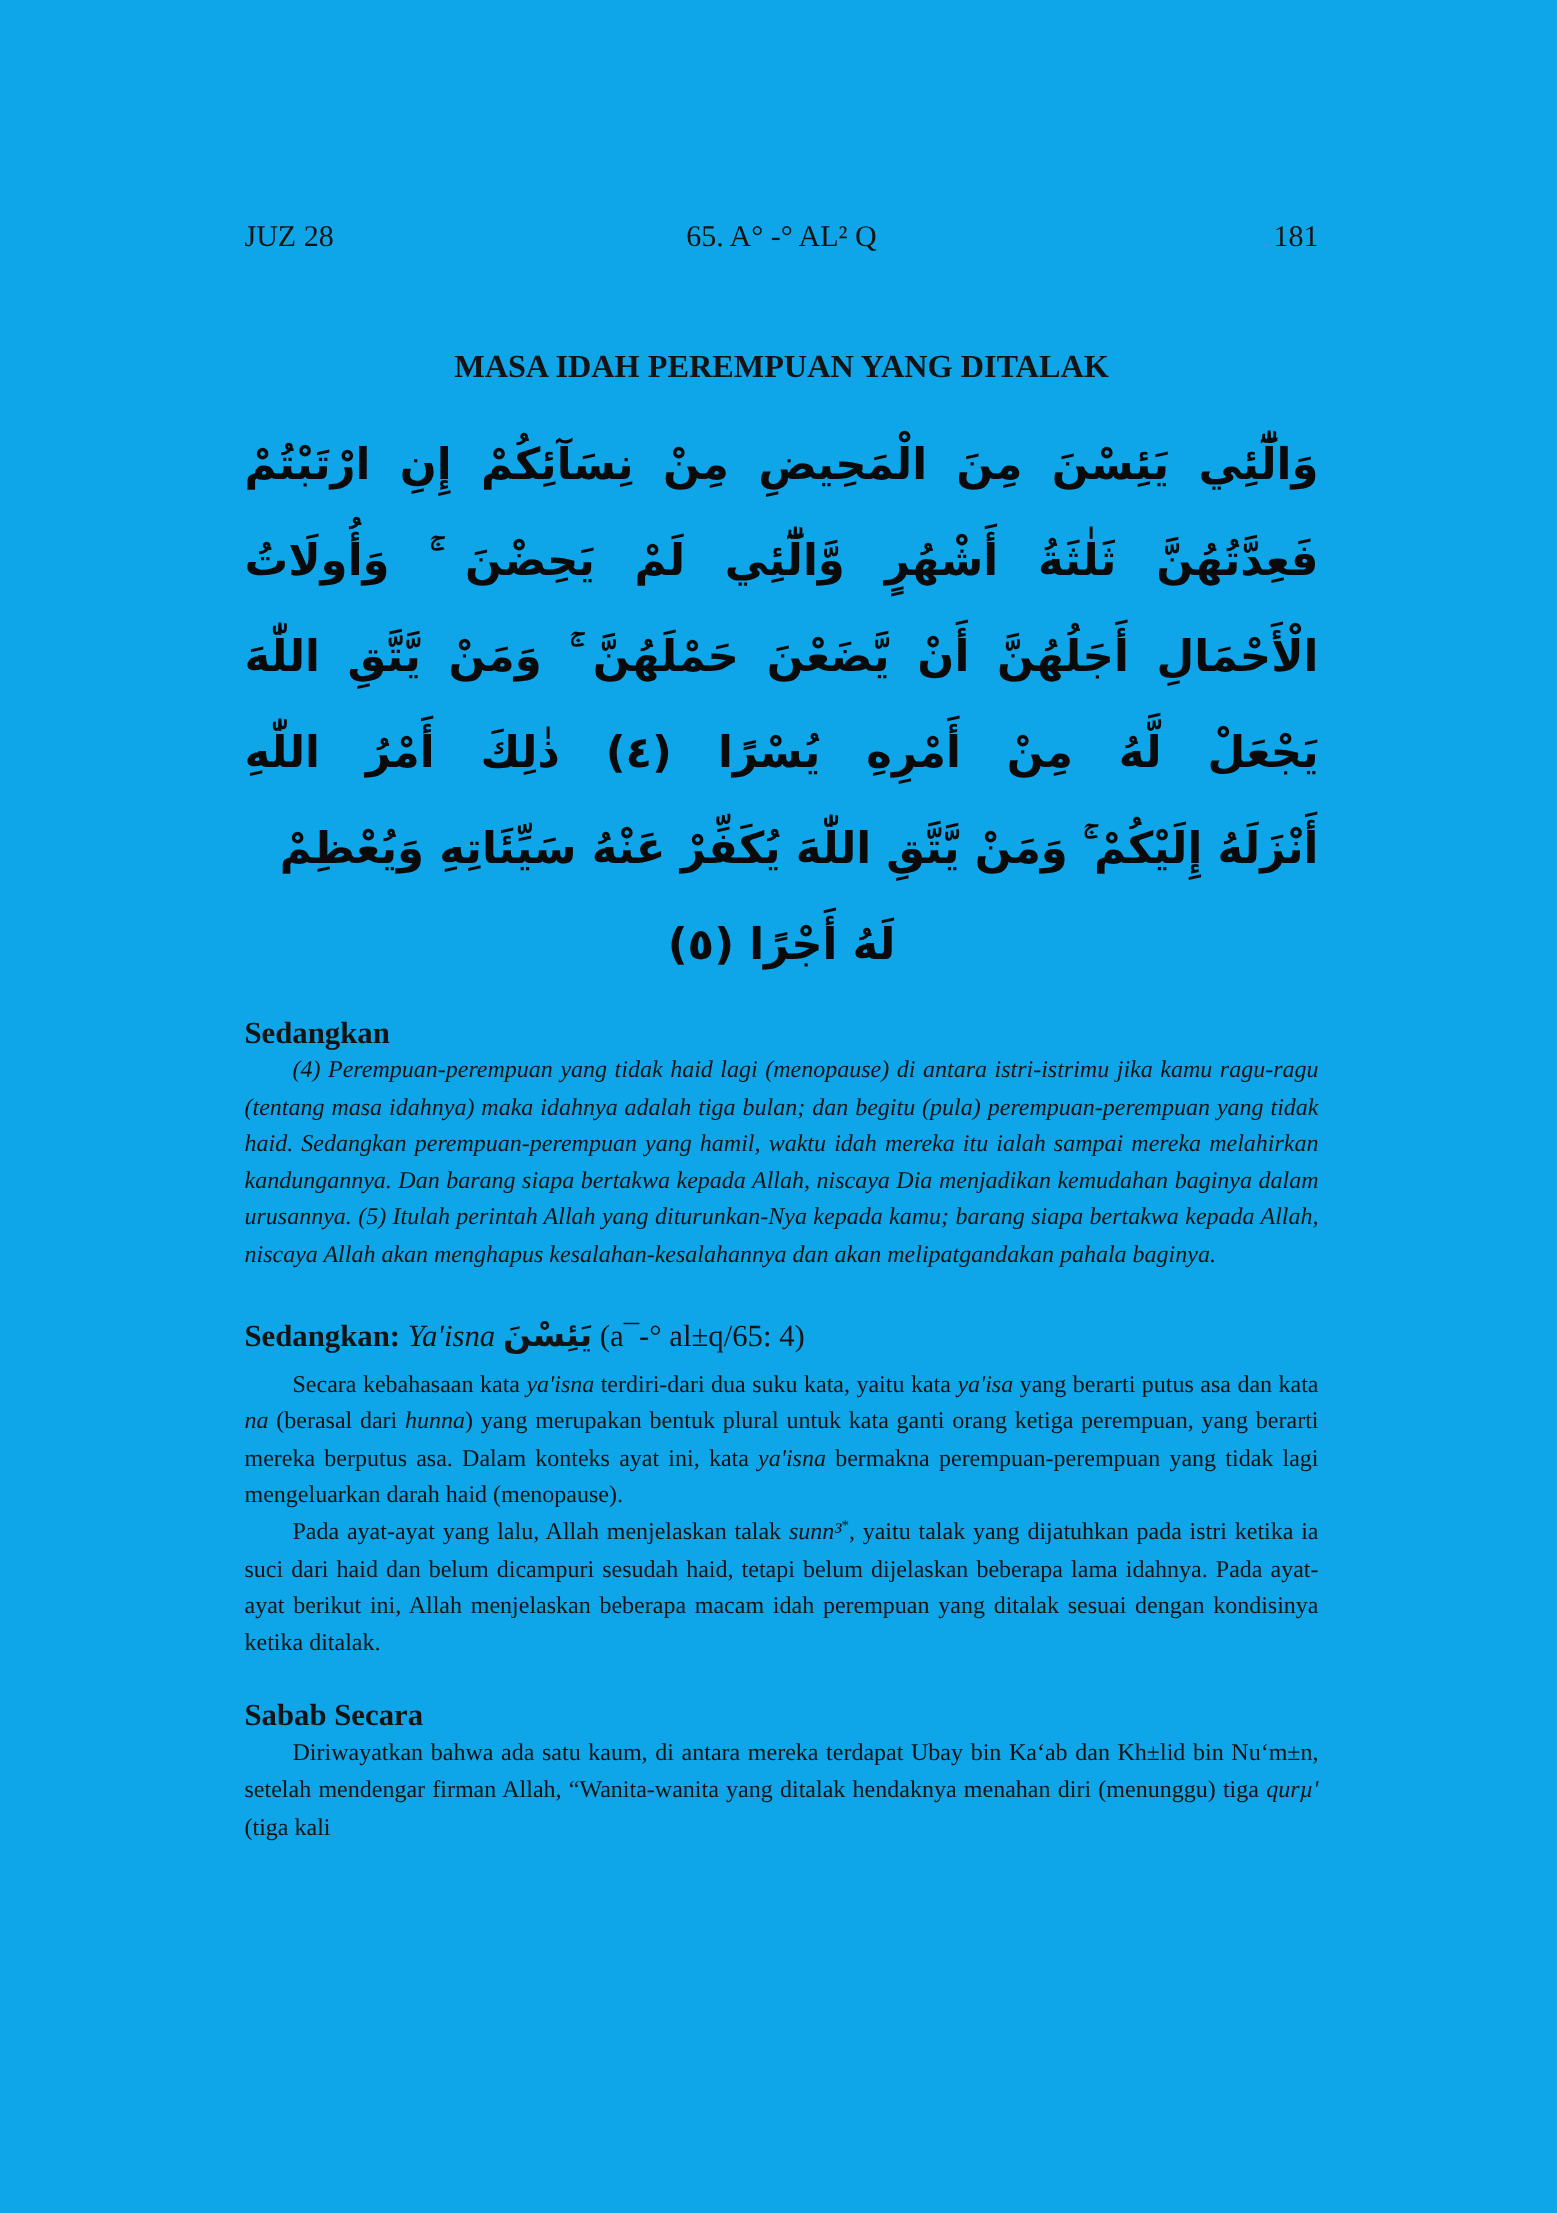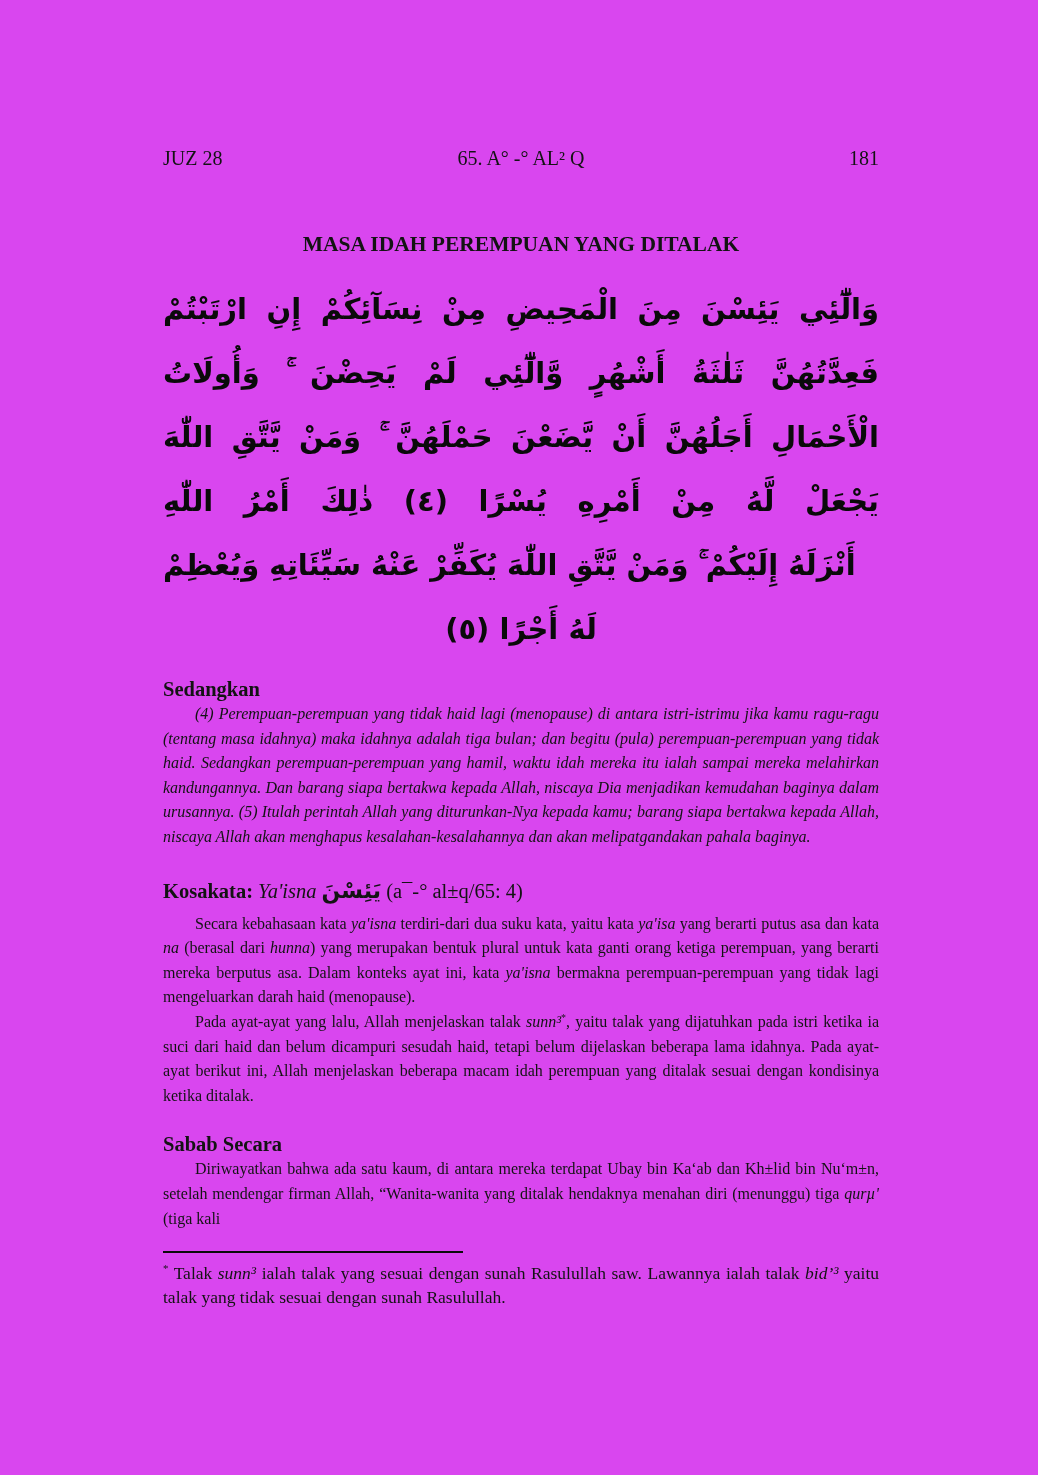--- a/index.html
+++ b/index.html
@@ -1,20 +1,20 @@
 <!DOCTYPE html>
 <html><head>
 <meta charset="utf-8">
 <style>
   html, body { margin: 0; padding: 0; background: #ffffff; }
   .page {
     position: relative;
     width: 1038px;
     height: 1475px;
-    background: #d946ef;
+    background: #0ea5e9;
     color: #131313;
     font-family: "Liberation Serif", "DejaVu Serif", serif;
     overflow: hidden;
     box-sizing: border-box;
   }
   .content {
     position: absolute;
     left: 163px;
     top: 0;
     width: 716px;
@@ -47,21 +47,21 @@
     font-size: 29px;
     color: #0a0a0a;
   }
   .verse-line {
     line-height: 64px;
     text-align: justify;
     text-align-last: justify;
     white-space: normal;
   }
   .verse-line.last {
-    text-align: left;
+    text-align: right;
     text-align-last: center;
   }
   
   .sec-heading {
     font-weight: bold;
     font-size: 20.5px;
     line-height: 25px;
   }
   .para {
     font-size: 16px;
@@ -124,27 +124,23 @@
 
     <div class="verse">
       <div class="verse-line">وَالّٰٓئِي يَئِسْنَ مِنَ الْمَحِيضِ مِنْ نِسَآئِكُمْ إِنِ ارْتَبْتُمْ فَعِدَّتُهُنَّ ثَلٰثَةُ أَشْهُرٍ وَّالّٰٓئِي لَمْ يَحِضْنَ ۚ وَأُولَاتُ</div>
       <div class="verse-line">الْأَحْمَالِ أَجَلُهُنَّ أَنْ يَّضَعْنَ حَمْلَهُنَّ ۚ وَمَنْ يَّتَّقِ اللّٰهَ يَجْعَلْ لَّهُ مِنْ أَمْرِهِ يُسْرًا (٤) ذٰلِكَ أَمْرُ اللّٰهِ</div>
       <div class="verse-line last">أَنْزَلَهُ إِلَيْكُمْ ۚ وَمَنْ يَّتَّقِ اللّٰهَ يُكَفِّرْ عَنْهُ سَيِّئَاتِهِ وَيُعْظِمْ لَهُ أَجْرًا (٥)</div>
     </div>
 
     <div class="sec-heading mt-terjemah">Sedangkan</div>
     <p class="para italic-para">(4) Perempuan-perempuan yang tidak haid lagi (menopause) di antara istri-istrimu jika kamu ragu-ragu (tentang masa idahnya) maka idahnya adalah tiga bulan; dan begitu (pula) perempuan-perempuan yang tidak haid. Sedangkan perempuan-perempuan yang hamil, waktu idah mereka itu ialah sampai mereka melahirkan kandungannya. Dan barang siapa bertakwa kepada Allah, niscaya Dia menjadikan kemudahan baginya dalam urusannya. (5) Itulah perintah Allah yang diturunkan-Nya kepada kamu; barang siapa bertakwa kepada Allah, niscaya Allah akan menghapus kesalahan-kesalahannya dan akan melipatgandakan pahala baginya.</p>
 
-    <div class="kosakata-line mt-kosakata"><span class="bd">Kosakata: </span><span class="it">Ya'isna </span><span class="arb">يَئِسْنَ</span><span> (a¯-° al±q/65: 4)</span></div>
+    <div class="kosakata-line mt-kosakata"><span class="bd">Sedangkan: </span><span class="it">Ya'isna </span><span class="arb">يَئِسْنَ</span><span> (a¯-° al±q/65: 4)</span></div>
     <p class="para mt-para-sm"><span>Secara kebahasaan kata </span><span class="it">ya'isna</span><span> terdiri-dari dua suku kata, yaitu kata </span><span class="it">ya'isa</span><span> yang berarti putus asa dan kata </span><span class="it">na</span><span> (berasal dari </span><span class="it">hunna</span><span>) yang merupakan bentuk plural untuk kata ganti orang ketiga perempuan, yang berarti mereka berputus asa. Dalam konteks ayat ini, kata </span><span class="it">ya'isna</span><span> bermakna perempuan-perempuan yang tidak lagi mengeluarkan darah haid (menopause).</span></p>
 
     <p class="para"><span>Pada ayat-ayat yang lalu, Allah menjelaskan talak </span><span class="it">sunn³</span><span class="sp">*</span><span>, yaitu talak yang dijatuhkan pada istri ketika ia suci dari haid dan belum dicampuri sesudah haid, tetapi belum dijelaskan beberapa lama idahnya. Pada ayat-ayat berikut ini, Allah menjelaskan beberapa macam idah perempuan yang ditalak sesuai dengan kondisinya ketika ditalak.</span></p>
 
     <div class="sec-heading mt-sabab">Sabab Secara</div>
     <p class="para"><span>Diriwayatkan bahwa ada satu kaum, di antara mereka terdapat Ubay bin Ka‘ab dan Kh±lid bin Nu‘m±n, setelah mendengar firman Allah, “Wanita-wanita yang ditalak hendaknya menahan diri (menunggu) tiga </span><span class="it">qurµ'</span><span> (tiga kali</span></p>
 
-    <div class="footnote">
-      <hr class="footnote-rule">
-      <p class="footnote-text"><span class="sp">*</span><span> Talak </span><span class="it">sunn³</span><span> ialah talak yang sesuai dengan sunah Rasulullah saw. Lawannya ialah talak </span><span class="it">bid’³</span><span> yaitu talak yang tidak sesuai dengan sunah Rasulullah.</span></p>
-    </div>
 
   </div>
 </div>
 
 </body></html>

